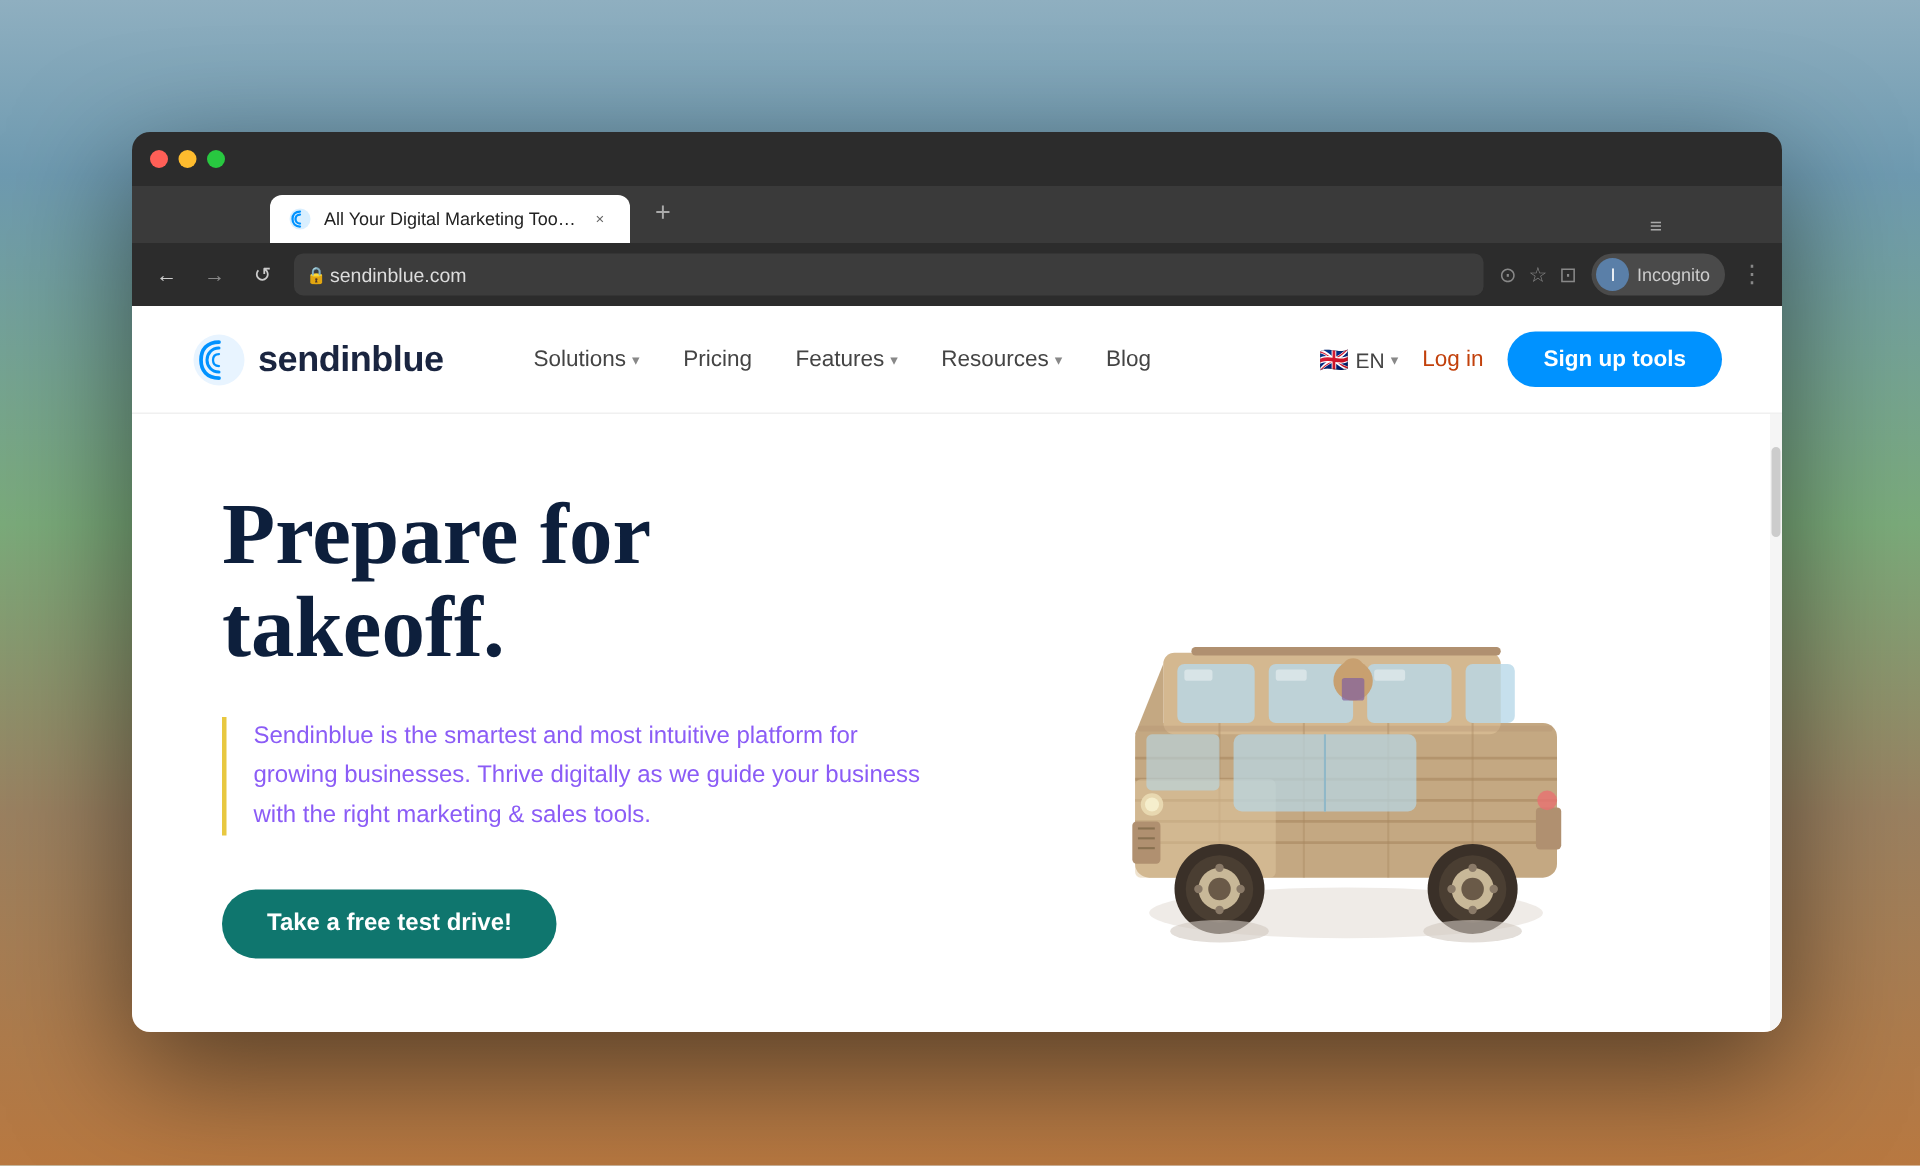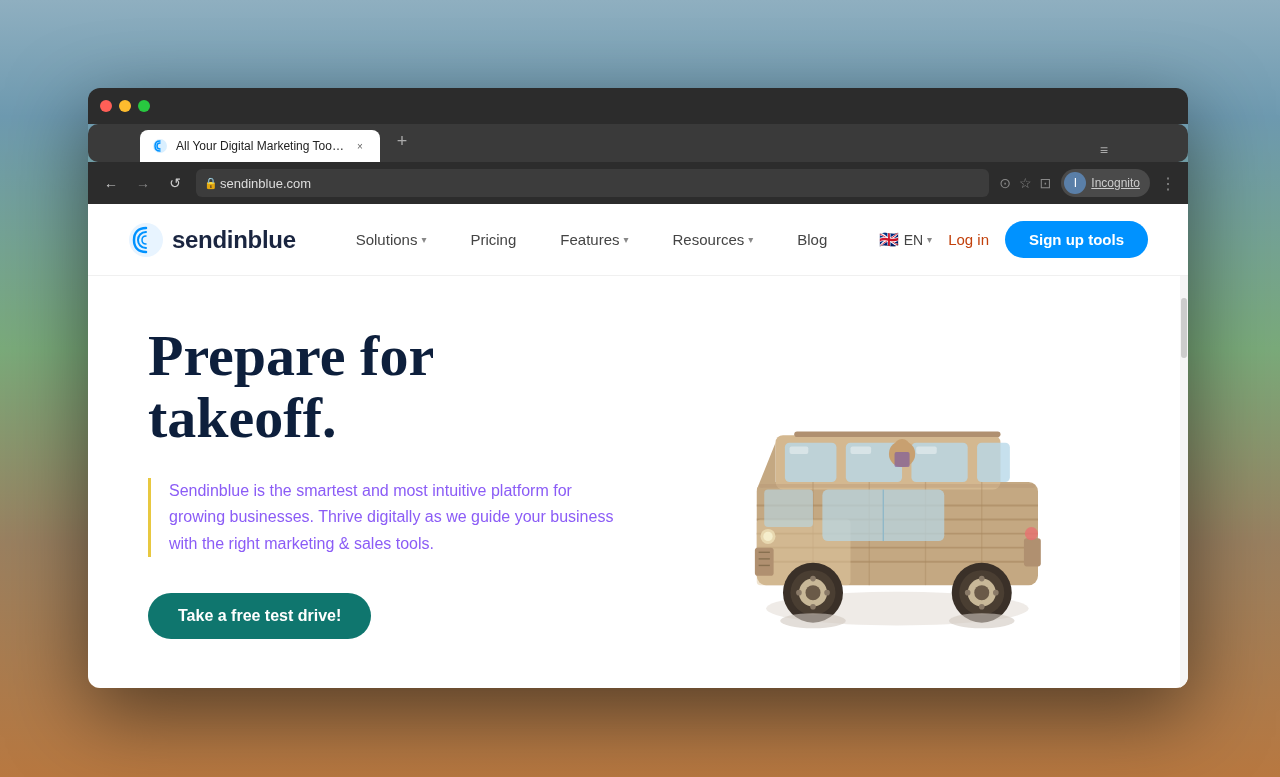--- a/index.html
+++ b/index.html
@@ -67,22 +67,21 @@
     .tl-red { background: #ff5f57; }
     .tl-yellow { background: #febc2e; }
     .tl-green { background: #28c840; }
 
     
     .tab-bar {
       background: #3a3a3a;
       height: 38px;
       display: flex;
       align-items: flex-end;
-      padding: 0 80px 0 52px;
-      border-radius: 10px;
+      padding: 0 80px 0 92px;
     }
 
     .tab-active {
       background: #ffffff;
       border-radius: 8px 8px 0 0;
       height: 32px;
       display: flex;
       align-items: center;
       padding: 0 12px;
       gap: 8px;
@@ -222,21 +221,20 @@
       display: flex;
       align-items: center;
       justify-content: center;
       font-size: 12px;
       color: white;
     }
 
     .profile-name {
       color: #ccc;
       font-size: 12px;
-      text-decoration: underline;
     }
 
     
     .website {
       background: #ffffff;
       flex: 1;
       display: flex;
       flex-direction: column;
       overflow: hidden;
     }
@@ -266,21 +264,21 @@
 
     .logo-text {
       font-size: 24px;
       font-weight: 600;
       color: #1a2540;
       letter-spacing: -0.3px;
     }
 
     .nav-links {
       display: flex;
-      gap: 44px;
+      gap: 29px;
       flex: 1;
     }
 
     .nav-link {
       font-size: 15px;
       color: #444;
       text-decoration: none;
       display: flex;
       align-items: center;
       gap: 4px;

